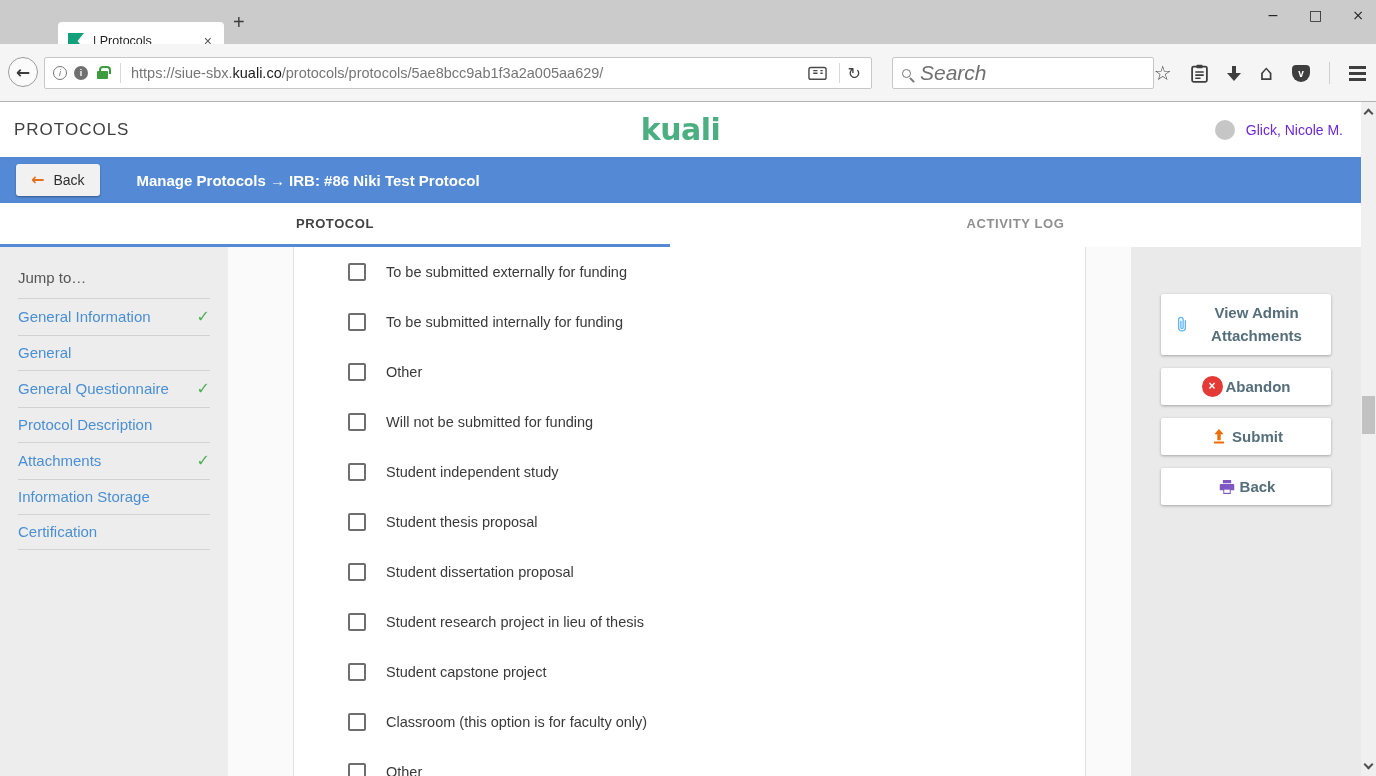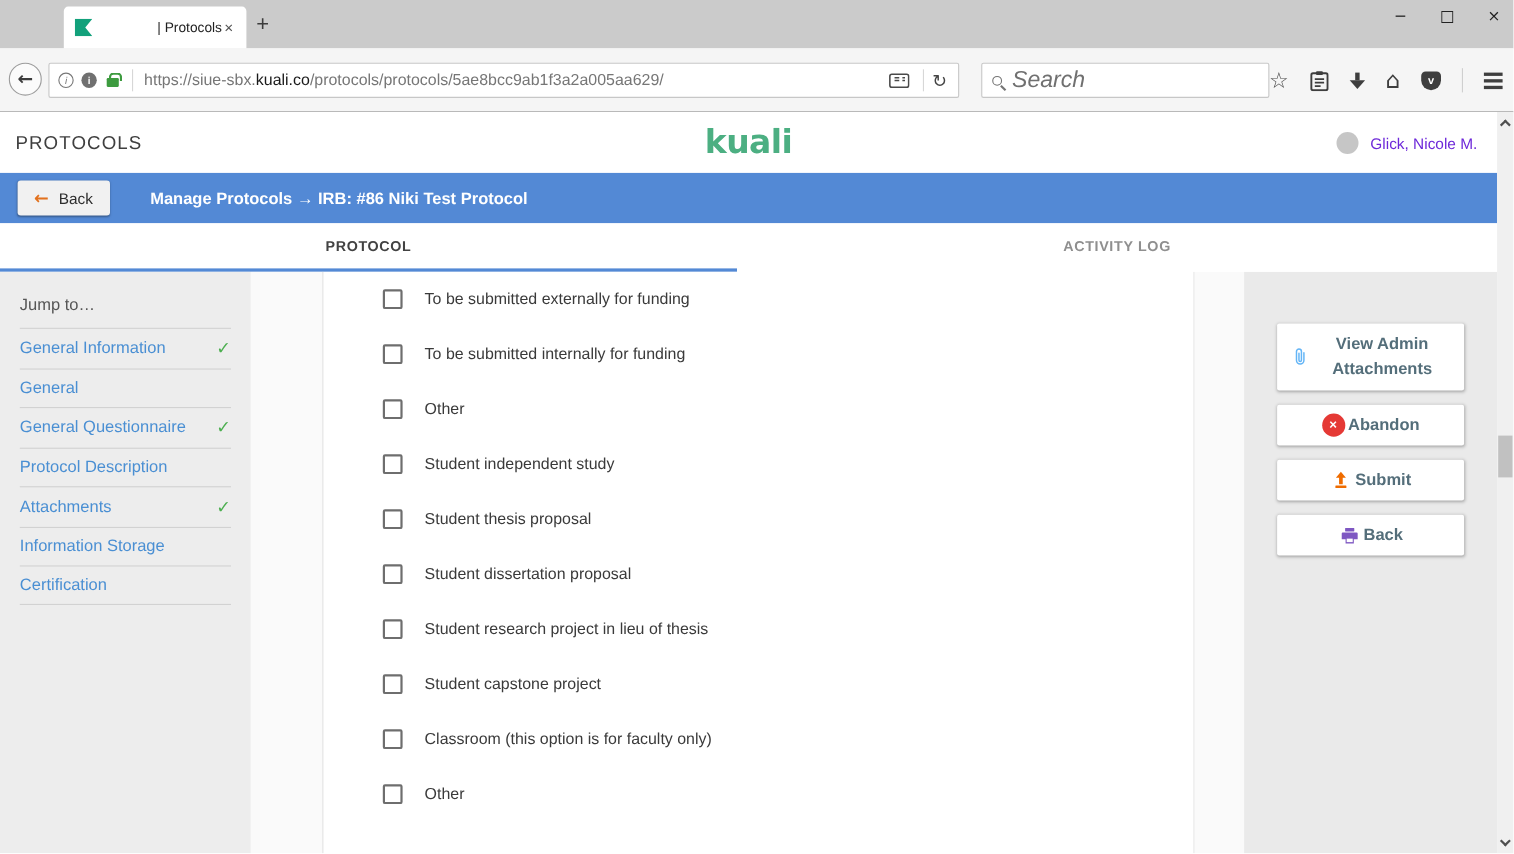--- a/index.html
+++ b/index.html
@@ -1,22 +1,22 @@
 <!DOCTYPE html>
 <html><head>
 <meta charset="utf-8">
 <style>
   * { margin:0; padding:0; box-sizing:border-box; }
   html,body { width:1376px; height:776px; overflow:hidden; }
   body { font-family:"Liberation Sans", sans-serif; position:relative; background:#fff; }
 
   
   .titlebar { position:absolute; top:0; left:0; right:0; height:44px; background:#cbcbcb; }
-  .btab { position:absolute; left:58px; top:6px; width:166px; height:38px; background:#fff;
-          border-radius:4px 4px 0 0; display:flex; align-items:center; padding:0 10px;text-align:right; }
+  .btab { position:absolute; left:58px; top:22px; width:166px; height:38px; background:#fff;
+          border-radius:4px 4px 0 0; display:flex; align-items:center; padding:0 10px; }
   .favicon { width:16px; height:16px; flex:none; display:inline-flex; }
   .tab-title { flex:1; margin-left:9px; font-size:12.5px; color:#1f1f1f; white-space:nowrap; overflow:hidden; }
   .tab-close { color:#555; font-size:14px; cursor:pointer; padding:0 2px; }
   .newtab { position:absolute; left:233px; top:11px; font-size:20px; color:#3c3c3c; cursor:pointer; }
   .win-controls { position:absolute; right:12px; top:0; height:30px; display:flex; align-items:center; gap:30px;
                   font-size:14px; color:#222; }
   .win-controls span { cursor:pointer; font-family:"DejaVu Sans", sans-serif; }
 
   .navbar { position:absolute; top:44px; left:0; right:0; height:58px; background:#f5f5f5;
             border-bottom:1px solid #b3b3b3; }
@@ -241,20 +241,24 @@
           <div class="opt-row">
             <span class="cbx"></span>
             <span class="opt-label">To be submitted internally for funding</span>
           </div>
           <div class="opt-row">
             <span class="cbx"></span>
             <span class="opt-label">Other</span>
           </div>
           <div class="opt-row">
             <span class="cbx"></span>
+            <span class="opt-label">Will not be submitted for funding</span>
+          </div>
+          <div class="opt-row">
+            <span class="cbx"></span>
             <span class="opt-label">Student independent study</span>
           </div>
           <div class="opt-row">
             <span class="cbx"></span>
             <span class="opt-label">Student thesis proposal</span>
           </div>
           <div class="opt-row">
             <span class="cbx"></span>
             <span class="opt-label">Student dissertation proposal</span>
           </div>

